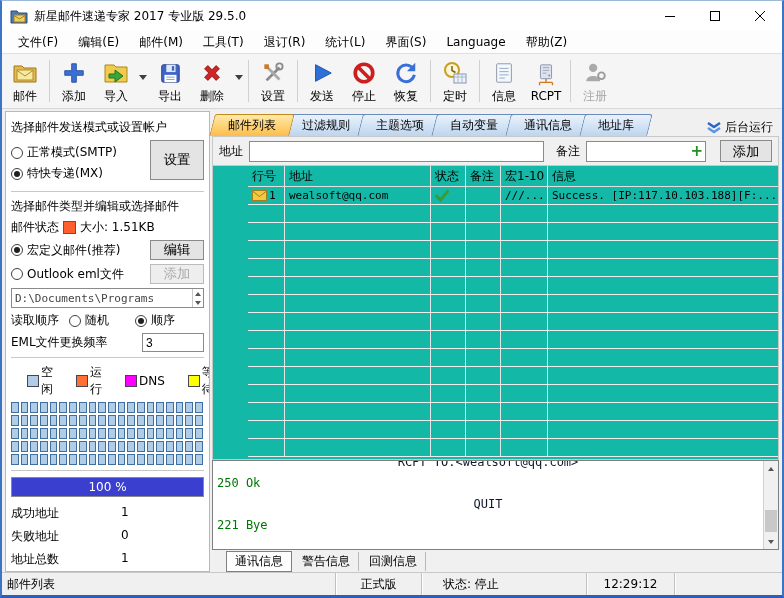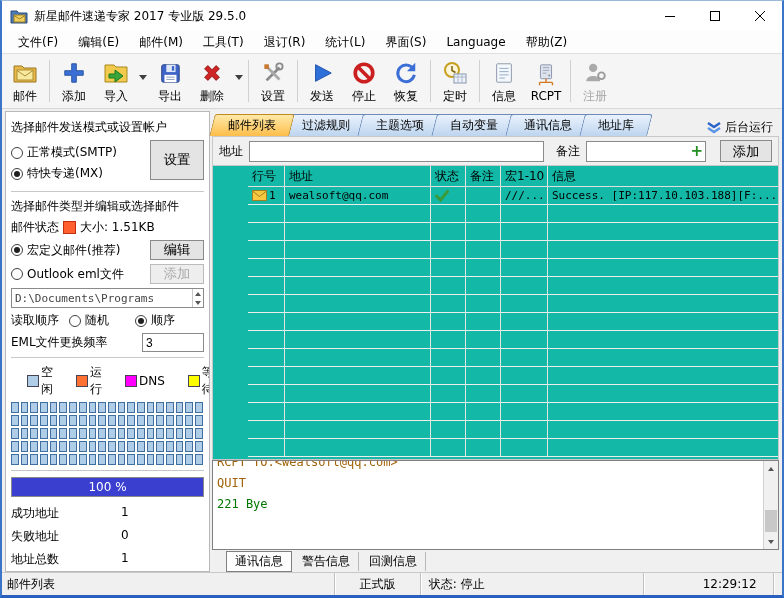--- a/index.html
+++ b/index.html
@@ -100,38 +100,38 @@
   .c3 { width: 35px; flex: none; }
   .c4 { width: 47px; flex: none; }
   .c5 { flex: 1; border-right: none; min-width: 0; }
   .mono { font-family: "DejaVu Sans Mono", "Liberation Mono", monospace; font-size: 11px; }
   .env { margin-right: 2px; flex: none; }
 
   .logwrap { height: 90px; flex: none; border: 1px solid #808080; background: #fff; display: flex; overflow: hidden; }
   .log-lines { flex: 1; overflow: hidden; padding: 0 4px; font-family: "DejaVu Sans Mono", "Liberation Mono", monospace; font-size: 12px; }
   .log-line { line-height: 21px; white-space: nowrap; }
   .log-line:first-child { margin-top: -9px; }
-  .log-line.blue { color: #a16207; }
+  .log-line.blue { color: #0f172a; text-align: center; }
   .log-line.green { color: #007700; }
   .vscroll { width: 15px; flex: none; background: #f0f0f0; border-left: 1px solid #d0d0d0; display: flex; flex-direction: column; }
   .varr { height: 15px; display: flex; align-items: center; justify-content: center; background: #f0f0f0; }
   .vtrack { flex: 1; position: relative; }
   .vthumb { position: absolute; left: 1px; right: 1px; bottom: 2px; height: 22px; background: #c8c8c8; }
 
   .btabs { height: 22px; background: #f0f0f0; display: flex; align-items: center; padding-left: 14px; flex: none; }
   .btab { padding: 1px 8px; margin-right: 2px; border-right: 1px solid #b8b8b8; white-space: nowrap; }
   .btab.active { border: 1px solid #808080; background: #fdfdfd; }
 
   
   .statusbar { height: 23px; background: #f0f0f0; border-top: 1px solid #c8c8c8; display: flex; align-items: center; flex: none; font-size: 12px; }
   .ss { height: 100%; display: flex; align-items: center; border-right: 1px solid #c0c0c0; box-shadow: 1px 0 0 #fff; }
   .s1 { width: 334px; padding-left: 5px; }
   .s2 { width: 86px; justify-content: center; }
-  .s3 { width: 224px; padding-left: 8px; }
-  .s4 { width: 88px; justify-content: center; margin-left: 42px; }
+  .s3 { width: 165px; padding-left: 21px; }
+  .s4 { width: 88px; justify-content: center; }
   .s5 { flex: 1; border-right: none; justify-content: flex-end; padding-right: 8px; color: #b8b8b8; opacity: .6; }
 </style>
 </head>
 <body>
 
 <div class="window">
 
   <div class="titlebar">
     <svg class="app-icon" viewBox="0 0 18 16">
       <path d="M1 3 h6 l1.5 2 H17 v10 H1 z" fill="#4a7ab8" stroke="#2a4a78"></path>
@@ -666,20 +666,21 @@
               <span class="tcell c3"></span>
               <span class="tcell c4"></span>
               <span class="tcell c5"></span>
             </div>
           </div>
       </div>
 
       <div class="logwrap">
         <div class="log-lines">
             <div class="log-line blue">RCPT TO:&lt;wealsoft@qq.com&gt;</div>
+            <div class="log-line green">250 Ok</div>
             <div class="log-line blue">QUIT</div>
             <div class="log-line green">221 Bye</div>
           </div>
         <div class="vscroll">
           <div class="varr">
               <span class="ua"></span>
             </div>
           <div class="vtrack">
               <div class="vthumb"></div>
             </div>

